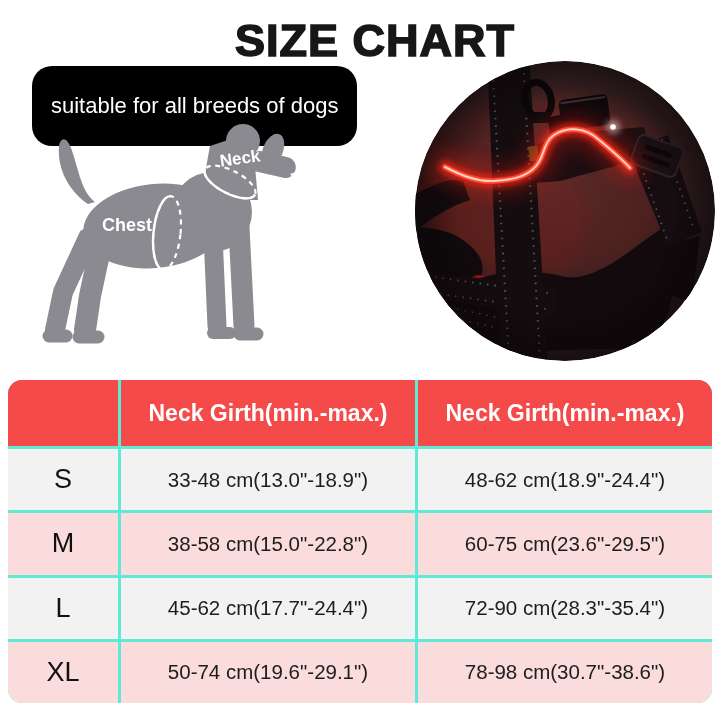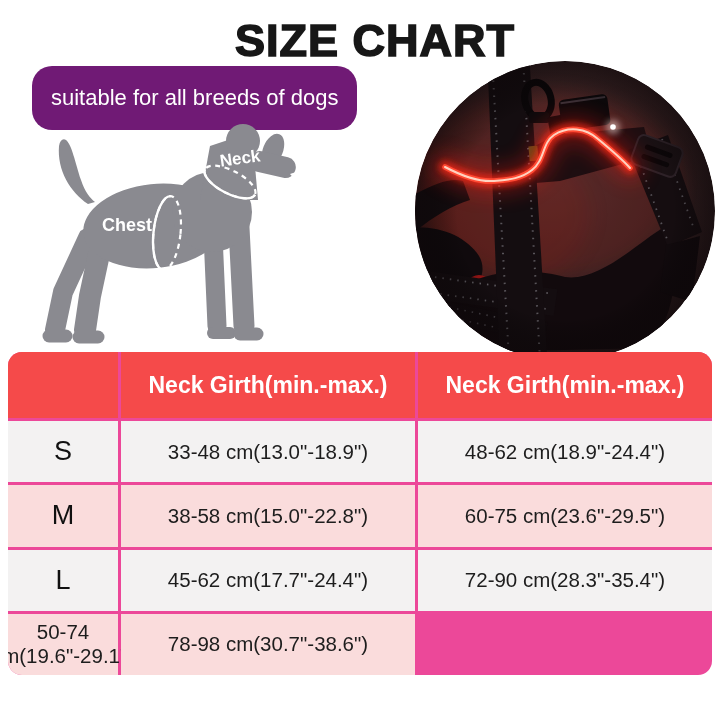--- a/index.html
+++ b/index.html
@@ -6,36 +6,36 @@
   body{width:720px;height:703px;font-family:"Liberation Sans",sans-serif;}
   .page{position:relative;width:720px;height:703px;background:#ffffff;overflow:hidden;}
 
   .title{
     position:absolute;top:0;left:0;width:720px;margin:15px;
     text-align:center;font-size:45px;line-height:52px;font-weight:900;
     letter-spacing:1px;color:#171717;-webkit-text-stroke:1.6px #171717;
   }
 
   .badge{
-    position:absolute;left:32px;top:66px;height:48px;padding:8px 19px;
-    background:#701a75;border-radius:20px;
+    position:absolute;left:32px;top:66px;height:48px;padding:16px 19px;
+    background:#000000;border-radius:20px;
     display:flex;align-items:center;justify-content:center;
     color:#ffffff;font-size:22px;white-space:nowrap;
   }
 
   .dog-svg{position:absolute;left:30px;top:110px;}
   .dog-svg text{font-family:"Liberation Sans",sans-serif;font-weight:bold;fill:#ffffff;}
 
   .photo-svg{position:absolute;left:405px;top:51px;}
 
   .size-table{
-    position:absolute;left:8px;top:352px;width:704px;height:323px;
+    position:absolute;left:8px;top:380px;width:704px;height:323px;
     display:grid;grid-template-columns:110px 1fr 1fr;
     grid-template-rows:66px 1fr 1fr 1fr 1fr;gap:3px;
-    background:#ec4899;border-radius:14px;overflow:hidden;
+    background:#5eead4;border-radius:14px;overflow:hidden;
   }
   .th{
     background:#f54a4a;color:#ffffff;font-weight:bold;font-size:23px;
     display:flex;align-items:center;justify-content:center;text-align:center;
   }
   .td{
     display:flex;align-items:center;justify-content:center;
     font-size:20.5px;color:#1d1d1d;text-align:center;
   }
   .td.size{font-size:27px;color:#111111;}
@@ -198,17 +198,18 @@
     <div class="td row-gray">48-62 cm(18.9"-24.4")</div>
 
     <div class="td size row-pink">M</div>
     <div class="td row-pink">38-58 cm(15.0"-22.8")</div>
     <div class="td row-pink">60-75 cm(23.6"-29.5")</div>
 
     <div class="td size row-gray">L</div>
     <div class="td row-gray">45-62 cm(17.7"-24.4")</div>
     <div class="td row-gray">72-90 cm(28.3"-35.4")</div>
 
+    <div class="td size row-pink">XL</div>
     <div class="td row-pink">50-74 cm(19.6"-29.1")</div>
     <div class="td row-pink">78-98 cm(30.7"-38.6")</div>
   </div>
 
 </div>
 
 </body></html>

